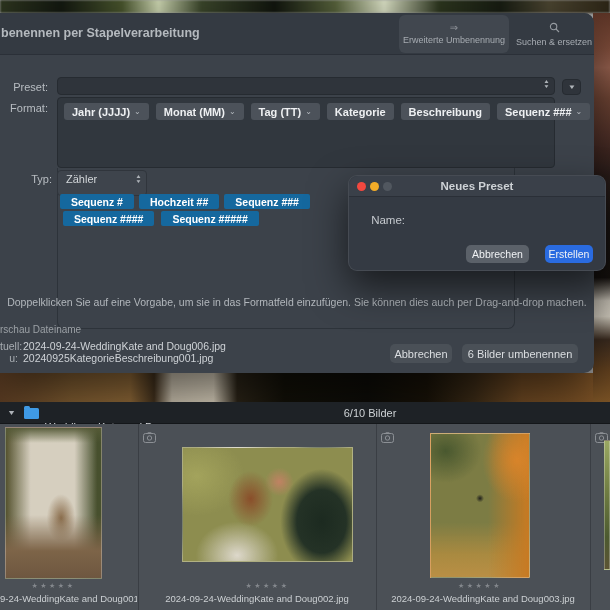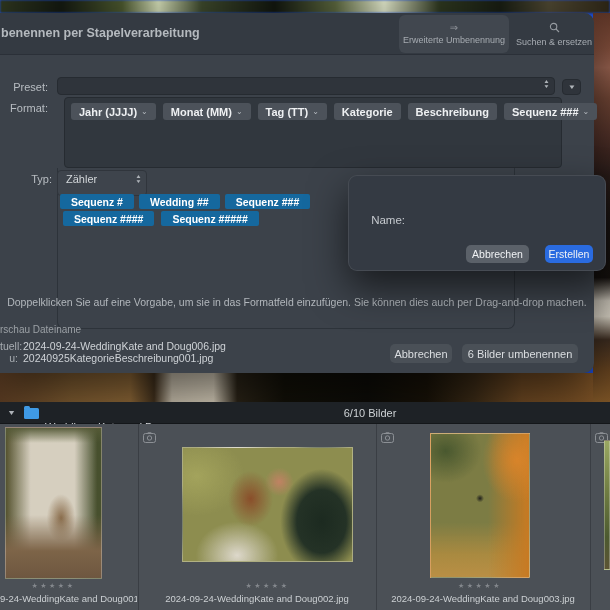--- a/index.html
+++ b/index.html
@@ -1,18 +1,18 @@
 <!DOCTYPE html>
 <html><head>
 <meta charset="utf-8">
 <style>
   * { margin:0; padding:0; box-sizing:border-box; }
   html,body { width:610px; height:610px; }
   body { font-family:"Liberation Sans", sans-serif; background:#222; }
-  .screen { position:relative; width:610px; height:610px; overflow:hidden; background:#1d4ed8;padding-left:32px; }
+  .screen { position:relative; width:610px; height:610px; overflow:hidden; background:#a3a3a3;padding-left:32px; }
 
   
   .bg-top { position:absolute; left:0; top:0; width:610px; height:13px;
     background:linear-gradient(90deg,#2d351f 0%,#131810 10%,#47532c 20%,#c9d2ae 26%,#3a452a 33%,#11150e 45%,#55603a 55%,#d7ddc2 63%,#2c351e 72%,#171c12 82%,#4a4430 90%,#2b2415 100%); filter:blur(1px); }
   .bg-right { position:absolute; left:593px; top:13px; width:17px; height:389px;
     background:linear-gradient(180deg,#5c3426 0%,#7e4c3a 9%,#95604e 14%,#6e4434 22%,#4a2d26 33%,#2a1d1a 42%,#1d1715 55%,#181310 68%,#cfc9bd 74%,#d8d2c4 78%,#3c2c20 84%,#64421f 92%,#7c5426 100%); }
   .bg-mid { position:absolute; left:0; top:373px; width:593px; height:29px;
     background:linear-gradient(90deg,#593b22 0%,#7c5a30 12%,#8a6536 22%,#3f2f1c 26%,#c4bba9 29%,#d2c9b6 36%,#2a2317 40%,#121008 48%,#0d0c08 62%,#181208 72%,#3a2a16 80%,#6b4722 88%,#7c5226 100%); }
 
   
@@ -29,21 +29,21 @@
 
   .field-label { position:absolute; left:0; width:48px; text-align:right; font-size:11px; color:#b8bdc2; }
   .preset-field { position:absolute; left:57px; top:64px; width:498px; height:18px; background:#2f343b;
     border:1px solid #262b31; border-radius:4px; }
   .stepper { position:absolute; right:5px; top:1px; display:flex; flex-direction:column; align-items:center; }
   .stepper span { font-size:5px; line-height:5px; color:#aeb3b8; transform:scaleX(1.3); }
   .dd-btn { position:absolute; left:562px; top:66px; width:19px; height:16px; background:#2f343b;
     border:1px solid #262b31; border-radius:4px; display:flex; align-items:center; justify-content:center; }
   .dd-btn span { font-size:6px; color:#b0b5ba; transform:scaleX(1.4); }
 
-  .format-box { position:absolute; left:64px; top:84px; width:498px; height:71px; background:#31373e;
+  .format-box { position:absolute; left:57px; top:84px; width:498px; height:71px; background:#31373e;
     border:1px solid #262b31; border-radius:4px; padding:5px 0 0 6px; }
   .token-row { display:flex; gap:7px; }
   .token { height:17px; background:#4c525a; border-radius:3px; padding:0 8px; display:flex; align-items:center; gap:4px;
     font-size:11px; font-weight:700; color:#eef0f2; white-space:nowrap; }
   .token .chev { font-size:8px; color:#b6bbc0; font-weight:400; }
 
   .vorgaben-panel { position:absolute; left:57px; top:155px; width:458px; height:161px;
     border:1px solid #2d333a; border-top:none; border-radius:0 0 7px 7px; }
 
   .typ-select { position:absolute; left:57px; top:157px; width:90px; height:26px; background:#3e444c;
@@ -204,21 +204,21 @@
         <span>▲</span>
           <span>▼</span>
       </span>
     </div>
 
     <div class="seq-row seq-row1">
       <div class="seq-btn">
           <span>Sequenz #</span>
         </div>
       <div class="seq-btn">
-          <span>Wedding ##</span>
+          <span>Hochzeit ##</span>
         </div>
       <div class="seq-btn">
           <span>Sequenz ###</span>
         </div>
     </div>
     <div class="seq-row seq-row2">
       <div class="seq-btn">
           <span>Sequenz ####</span>
         </div>
       <div class="seq-btn">
@@ -232,20 +232,26 @@
     <div class="prev-label" style="top:327px;">tuell:</div>
     <div class="prev-value" style="top:327px;">2024-09-24-WeddingKate and Doug006.jpg</div>
     <div class="prev-label" style="top:339px;">u:</div>
     <div class="prev-value" style="top:339px;">20240925KategorieBeschreibung001.jpg</div>
 
     <div class="dlg-btn btn-cancel-main">Abbrechen</div>
     <div class="dlg-btn btn-rename">6 Bilder umbenennen</div>
   </div>
 
   <div class="preset-dialog">
+    <div class="pd-titlebar">
+      <div class="traffic tl-red"></div>
+      <div class="traffic tl-yellow"></div>
+      <div class="traffic tl-gray"></div>
+      <div class="pd-title">Neues Preset</div>
+    </div>
     <div class="pd-name-label">Name:</div>
     <div class="pd-btn pd-cancel">Abbrechen</div>
     <div class="pd-btn pd-create">Erstellen</div>
   </div>
 
   <div class="browser-bar">
     <span class="disclosure">▼</span>
     <div class="folder-icon"></div>
     <div class="folder-name">Wedding - Kate and Doug</div>
     <div class="img-count">6/10 Bilder</div>

